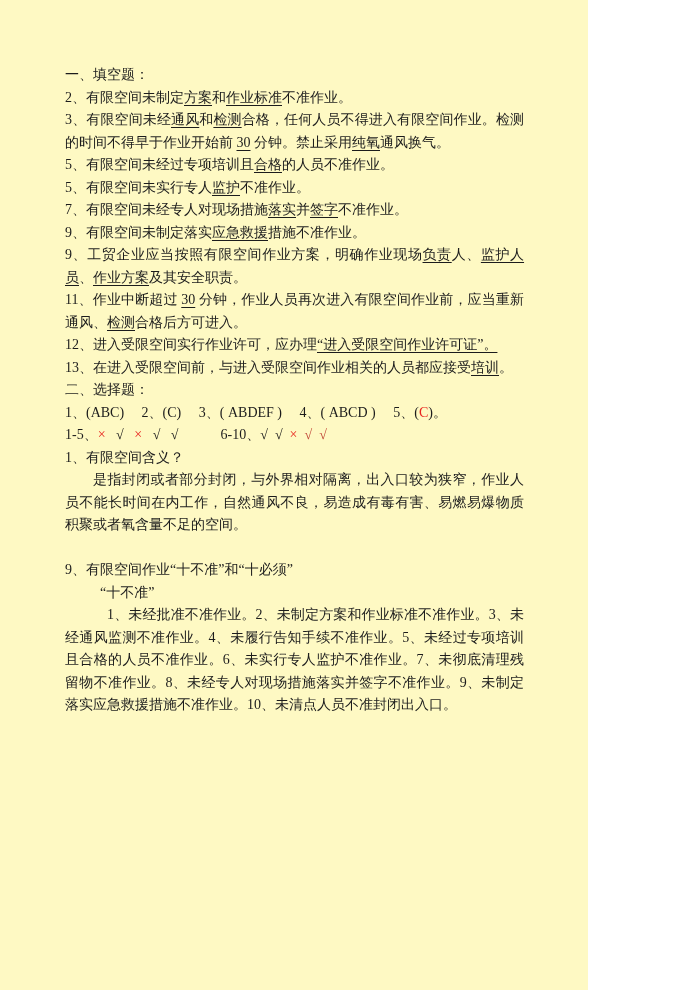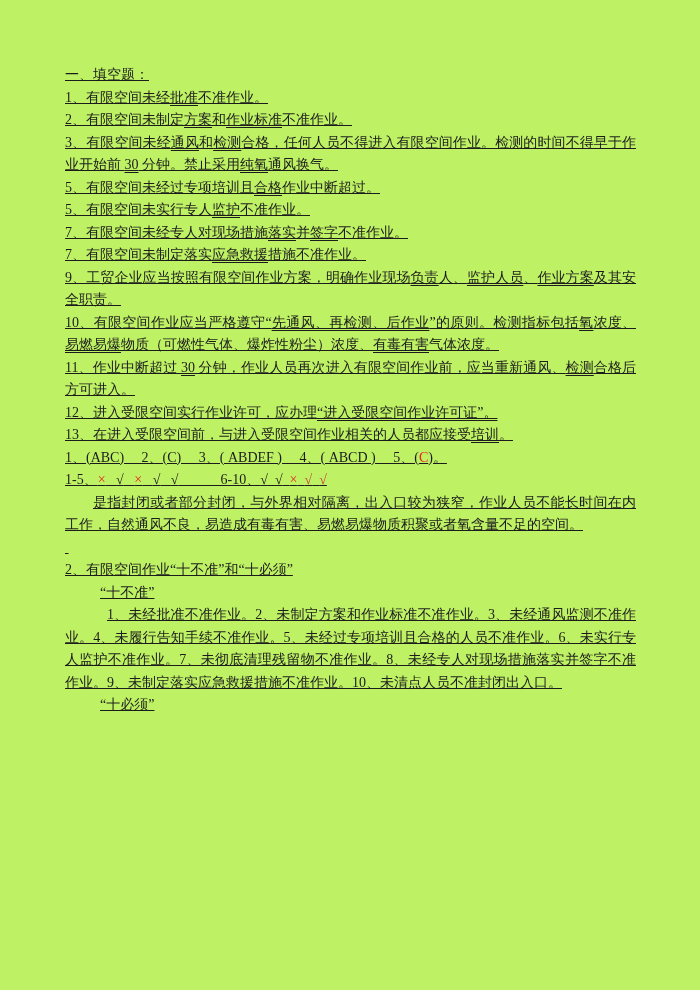--- a/index.html
+++ b/index.html
@@ -2,63 +2,61 @@
 <html><head>
 <meta charset="utf-8">
 <style>
   html, body {
     margin: 0;
     padding: 0;
     background: #ffffff;
   }
   .page {
     position: relative;
-    width: 700px;
+    width: 588px;
     height: 990px;
     box-sizing: border-box;
-    background: #bef264;
+    background: #fef9c3;
     padding: 64px 64px 0 65px;
     overflow: hidden;
     font-family: "Liberation Serif", "DejaVu Serif", serif;
     font-size: 14px;
     line-height: 22.5px;
     color: #1c1c1c;
-    text-decoration: underline;
   }
   .doc-line {
     margin: 0;
     padding: 0;
     text-align: justify;
   }
   .u {
     text-decoration: underline;
     text-decoration-thickness: 1px;
     text-underline-offset: 3px;
   }
 </style>
 </head>
 <body>
 
 <div class="page">
   <div class="doc-body">
       <p class="doc-line"><span>一、填空题：</span></p>
-      <p class="doc-line"><span>1、有限空间未经</span><span class="u">批准</span><span>不准作业。</span></p>
       <p class="doc-line"><span>2、有限空间未制定</span><span class="u">方案</span><span>和</span><span class="u">作业标准</span><span>不准作业。</span></p>
       <p class="doc-line"><span>3、有限空间未经</span><span class="u">通风</span><span>和</span><span class="u">检测</span><span>合格，任何人员不得进入有限空间作业。检测的时间不得早于作业开始前 </span><span class="u">30</span><span> 分钟。禁止采用</span><span class="u">纯氧</span><span>通风换气。</span></p>
-      <p class="doc-line"><span>5、有限空间未经过专项培训且</span><span class="u">合格</span><span>作业中断超过。</span></p>
+      <p class="doc-line"><span>5、有限空间未经过专项培训且</span><span class="u">合格</span><span>的人员不准作业。</span></p>
       <p class="doc-line"><span>5、有限空间未实行专人</span><span class="u">监护</span><span>不准作业。</span></p>
       <p class="doc-line"><span>7、有限空间未经专人对现场措施</span><span class="u">落实</span><span>并</span><span class="u">签字</span><span>不准作业。</span></p>
-      <p class="doc-line"><span>7、有限空间未制定落实</span><span class="u">应急救援</span><span>措施不准作业。</span></p>
+      <p class="doc-line"><span>9、有限空间未制定落实</span><span class="u">应急救援</span><span>措施不准作业。</span></p>
       <p class="doc-line"><span>9、工贸企业应当按照有限空间作业方案，明确作业现场</span><span class="u">负责</span><span>人、</span><span class="u">监护人员</span><span>、</span><span class="u">作业方案</span><span>及其安全职责。</span></p>
-      <p class="doc-line"><span>10、有限空间作业应当严格遵守“</span><span class="u">先通风、再检测、后作业</span><span>”的原则。检测指标包括</span><span class="u">氧</span><span>浓度、</span><span class="u">易燃易爆</span><span>物质（可燃性气体、爆炸性粉尘）浓度、</span><span class="u">有毒有害</span><span>气体浓度。</span></p>
       <p class="doc-line"><span>11、作业中断超过 </span><span class="u">30</span><span> 分钟，作业人员再次进入有限空间作业前，应当重新通风、</span><span class="u">检测</span><span>合格后方可进入。</span></p>
       <p class="doc-line"><span>12、进入受限空间实行作业许可，应办理</span><span class="u">“进入受限空间作业许可证”。</span></p>
       <p class="doc-line"><span>13、在进入受限空间前，与进入受限空间作业相关的人员都应接受</span><span class="u">培训</span><span>。</span></p>
+      <p class="doc-line"><span>二、选择题：</span></p>
       <p class="doc-line"><span>1、(ABC)&nbsp;&nbsp;&nbsp;&nbsp;&nbsp;2、(C)&nbsp;&nbsp;&nbsp;&nbsp;&nbsp;3、( ABDEF )&nbsp;&nbsp;&nbsp;&nbsp;&nbsp;4、( ABCD )&nbsp;&nbsp;&nbsp;&nbsp;&nbsp;5、(</span><span style="color: rgb(232, 36, 29);">C</span><span>)。</span></p>
       <p class="doc-line"><span>1-5、</span><span style="color: rgb(232, 36, 29);">×</span><span>&nbsp;&nbsp;&nbsp;</span><span>√</span><span>&nbsp;&nbsp;&nbsp;</span><span style="color: rgb(232, 36, 29);">×</span><span>&nbsp;&nbsp;&nbsp;</span><span>√</span><span>&nbsp;&nbsp;&nbsp;</span><span>√</span><span>&nbsp;&nbsp;&nbsp;&nbsp;&nbsp;&nbsp;&nbsp;&nbsp;&nbsp;&nbsp;&nbsp;&nbsp;6-10、</span><span>√</span><span>&nbsp;&nbsp;</span><span>√</span><span>&nbsp;&nbsp;</span><span style="color: rgb(232, 36, 29);">×</span><span>&nbsp;&nbsp;</span><span style="color: rgb(193, 74, 58);">√</span><span>&nbsp;&nbsp;</span><span style="color: rgb(193, 74, 58);">√</span></p>
+      <p class="doc-line"><span>1、有限空间含义？</span></p>
       <p class="doc-line" style="text-indent: 2em;"><span>是指封闭或者部分封闭，与外界相对隔离，出入口较为狭窄，作业人员不能长时间在内工作，自然通风不良，易造成有毒有害、易燃易爆物质积聚或者氧含量不足的空间。</span></p>
       <p class="doc-line">&nbsp;</p>
-      <p class="doc-line"><span>2、有限空间作业“十不准”和“十必须”</span></p>
+      <p class="doc-line"><span>9、有限空间作业“十不准”和“十必须”</span></p>
       <p class="doc-line" style="text-indent: 2.5em;"><span>“十不准”</span></p>
       <p class="doc-line" style="text-indent: 3em;"><span>1、未经批准不准作业。2、未制定方案和作业标准不准作业。3、未经通风监测不准作业。4、未履行告知手续不准作业。5、未经过专项培训且合格的人员不准作业。6、未实行专人监护不准作业。7、未彻底清理残留物不准作业。8、未经专人对现场措施落实并签字不准作业。9、未制定落实应急救援措施不准作业。10、未清点人员不准封闭出入口。</span></p>
-      <p class="doc-line" style="text-indent: 2.5em;"><span>“十必须”</span></p>
     </div>
 </div>
 
 </body></html>

